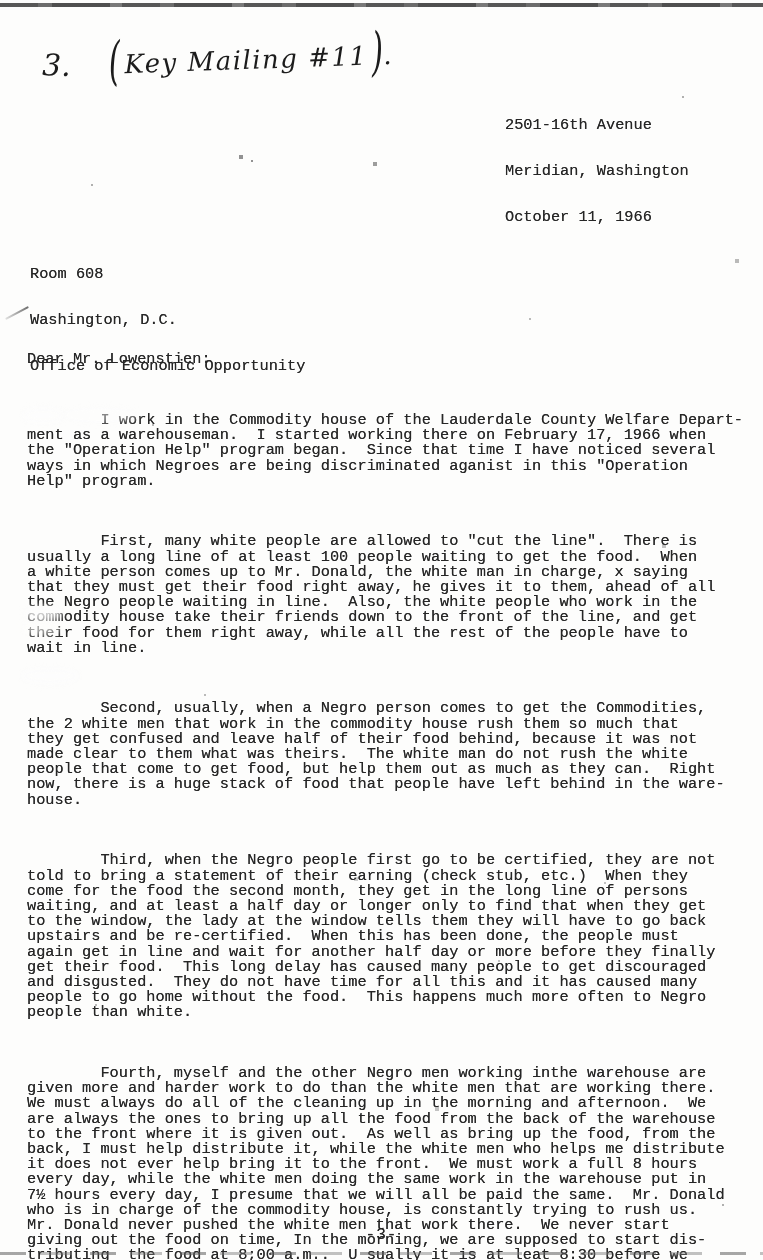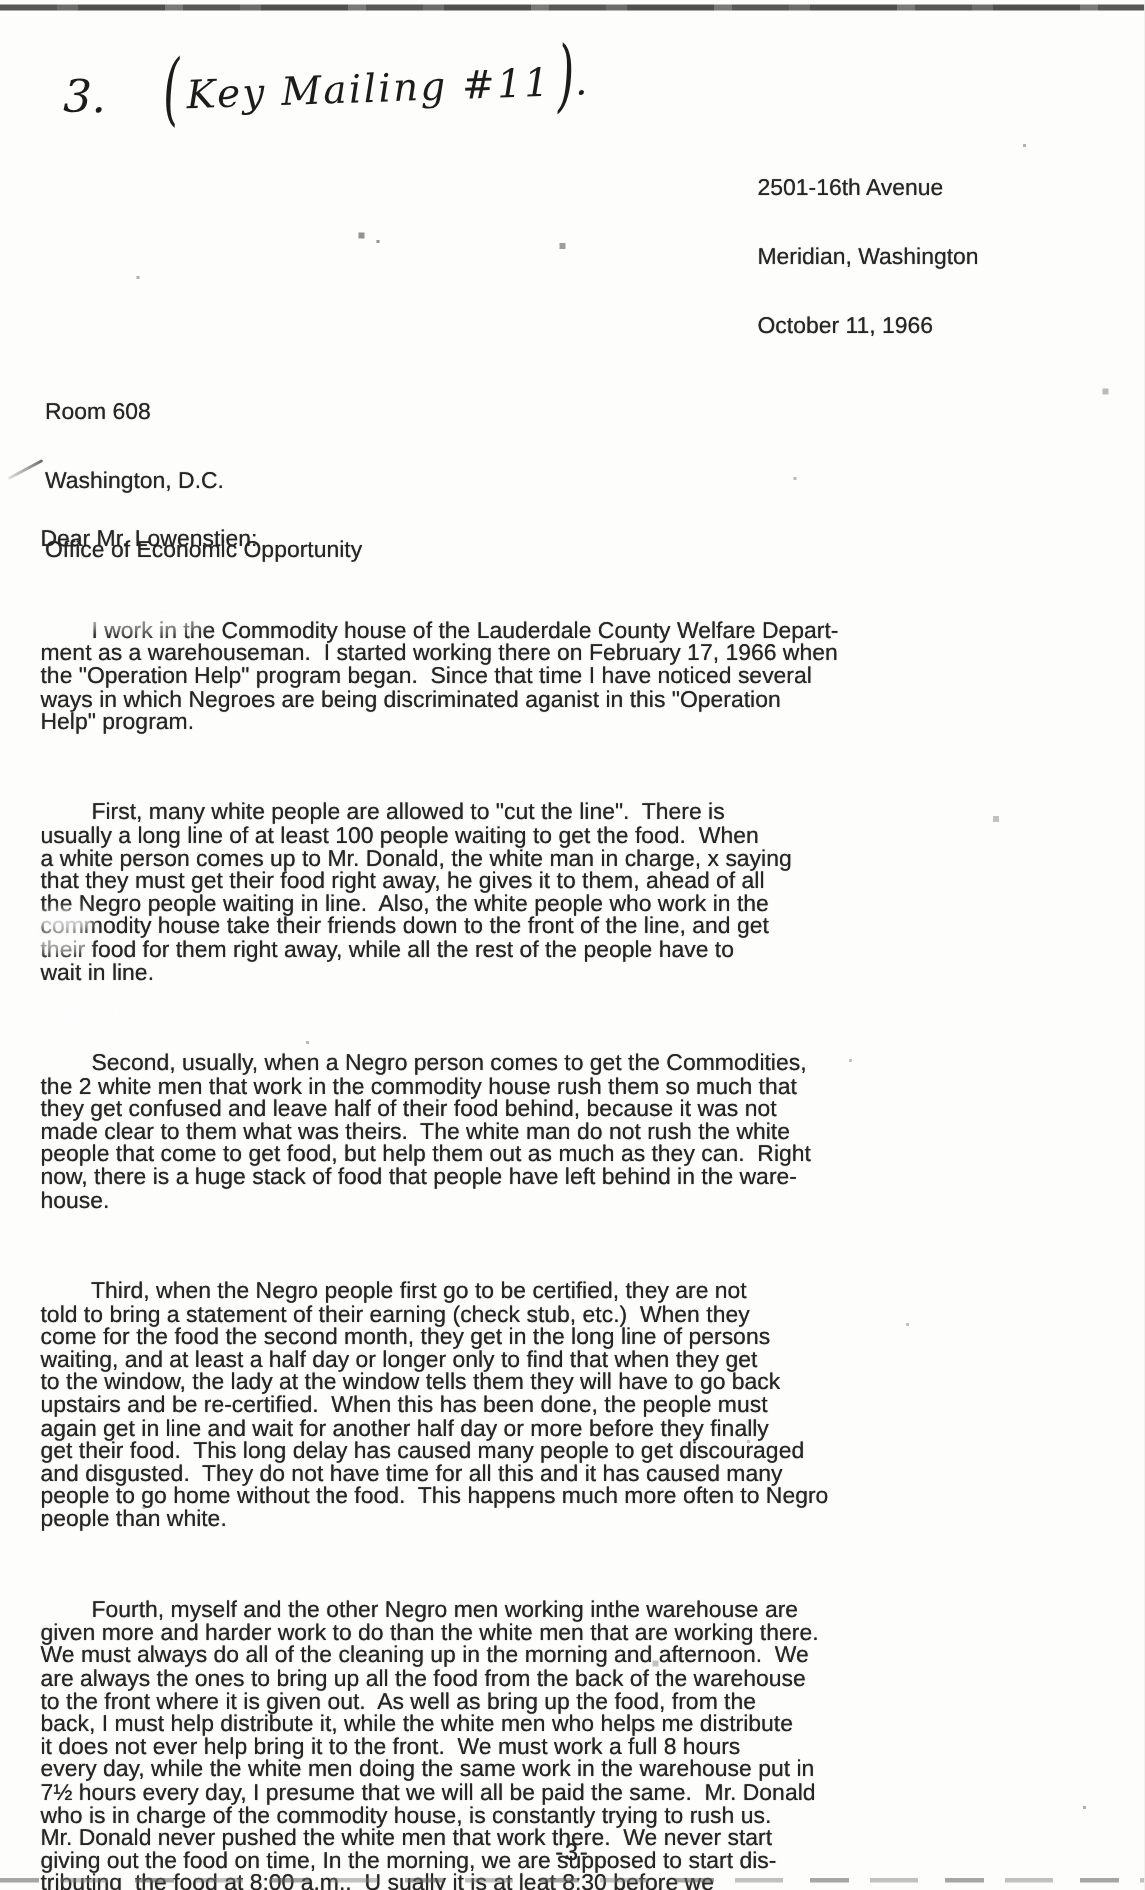--- a/index.html
+++ b/index.html
@@ -57,21 +57,21 @@
   }
   .hw-text {
     display: inline-block;
     font-size: 26px;
     letter-spacing: 1.5px;
     margin: 0 4px;
   }
   .hw-period { font-size: 26px; }
   
   .type {
-    font-family: Liberation Sans, sans-serif;
+    font-family: Liberation Mono, monospace;
     font-size: 15.3px;
     line-height: 15.2px;
     color: #262626;
     text-shadow: 0 0 0.6px rgba(30,30,30,0.75);
     white-space: pre;
   }
   .sender { position: absolute; left: 505px; top: 88px; }
   .recipient { position: absolute; left: 30px; top: 237px; }
   .letter-body { position: absolute; left: 27px; top: 322px; width: 724px; }
   .letter-body pre { margin: 0; font: inherit; }

